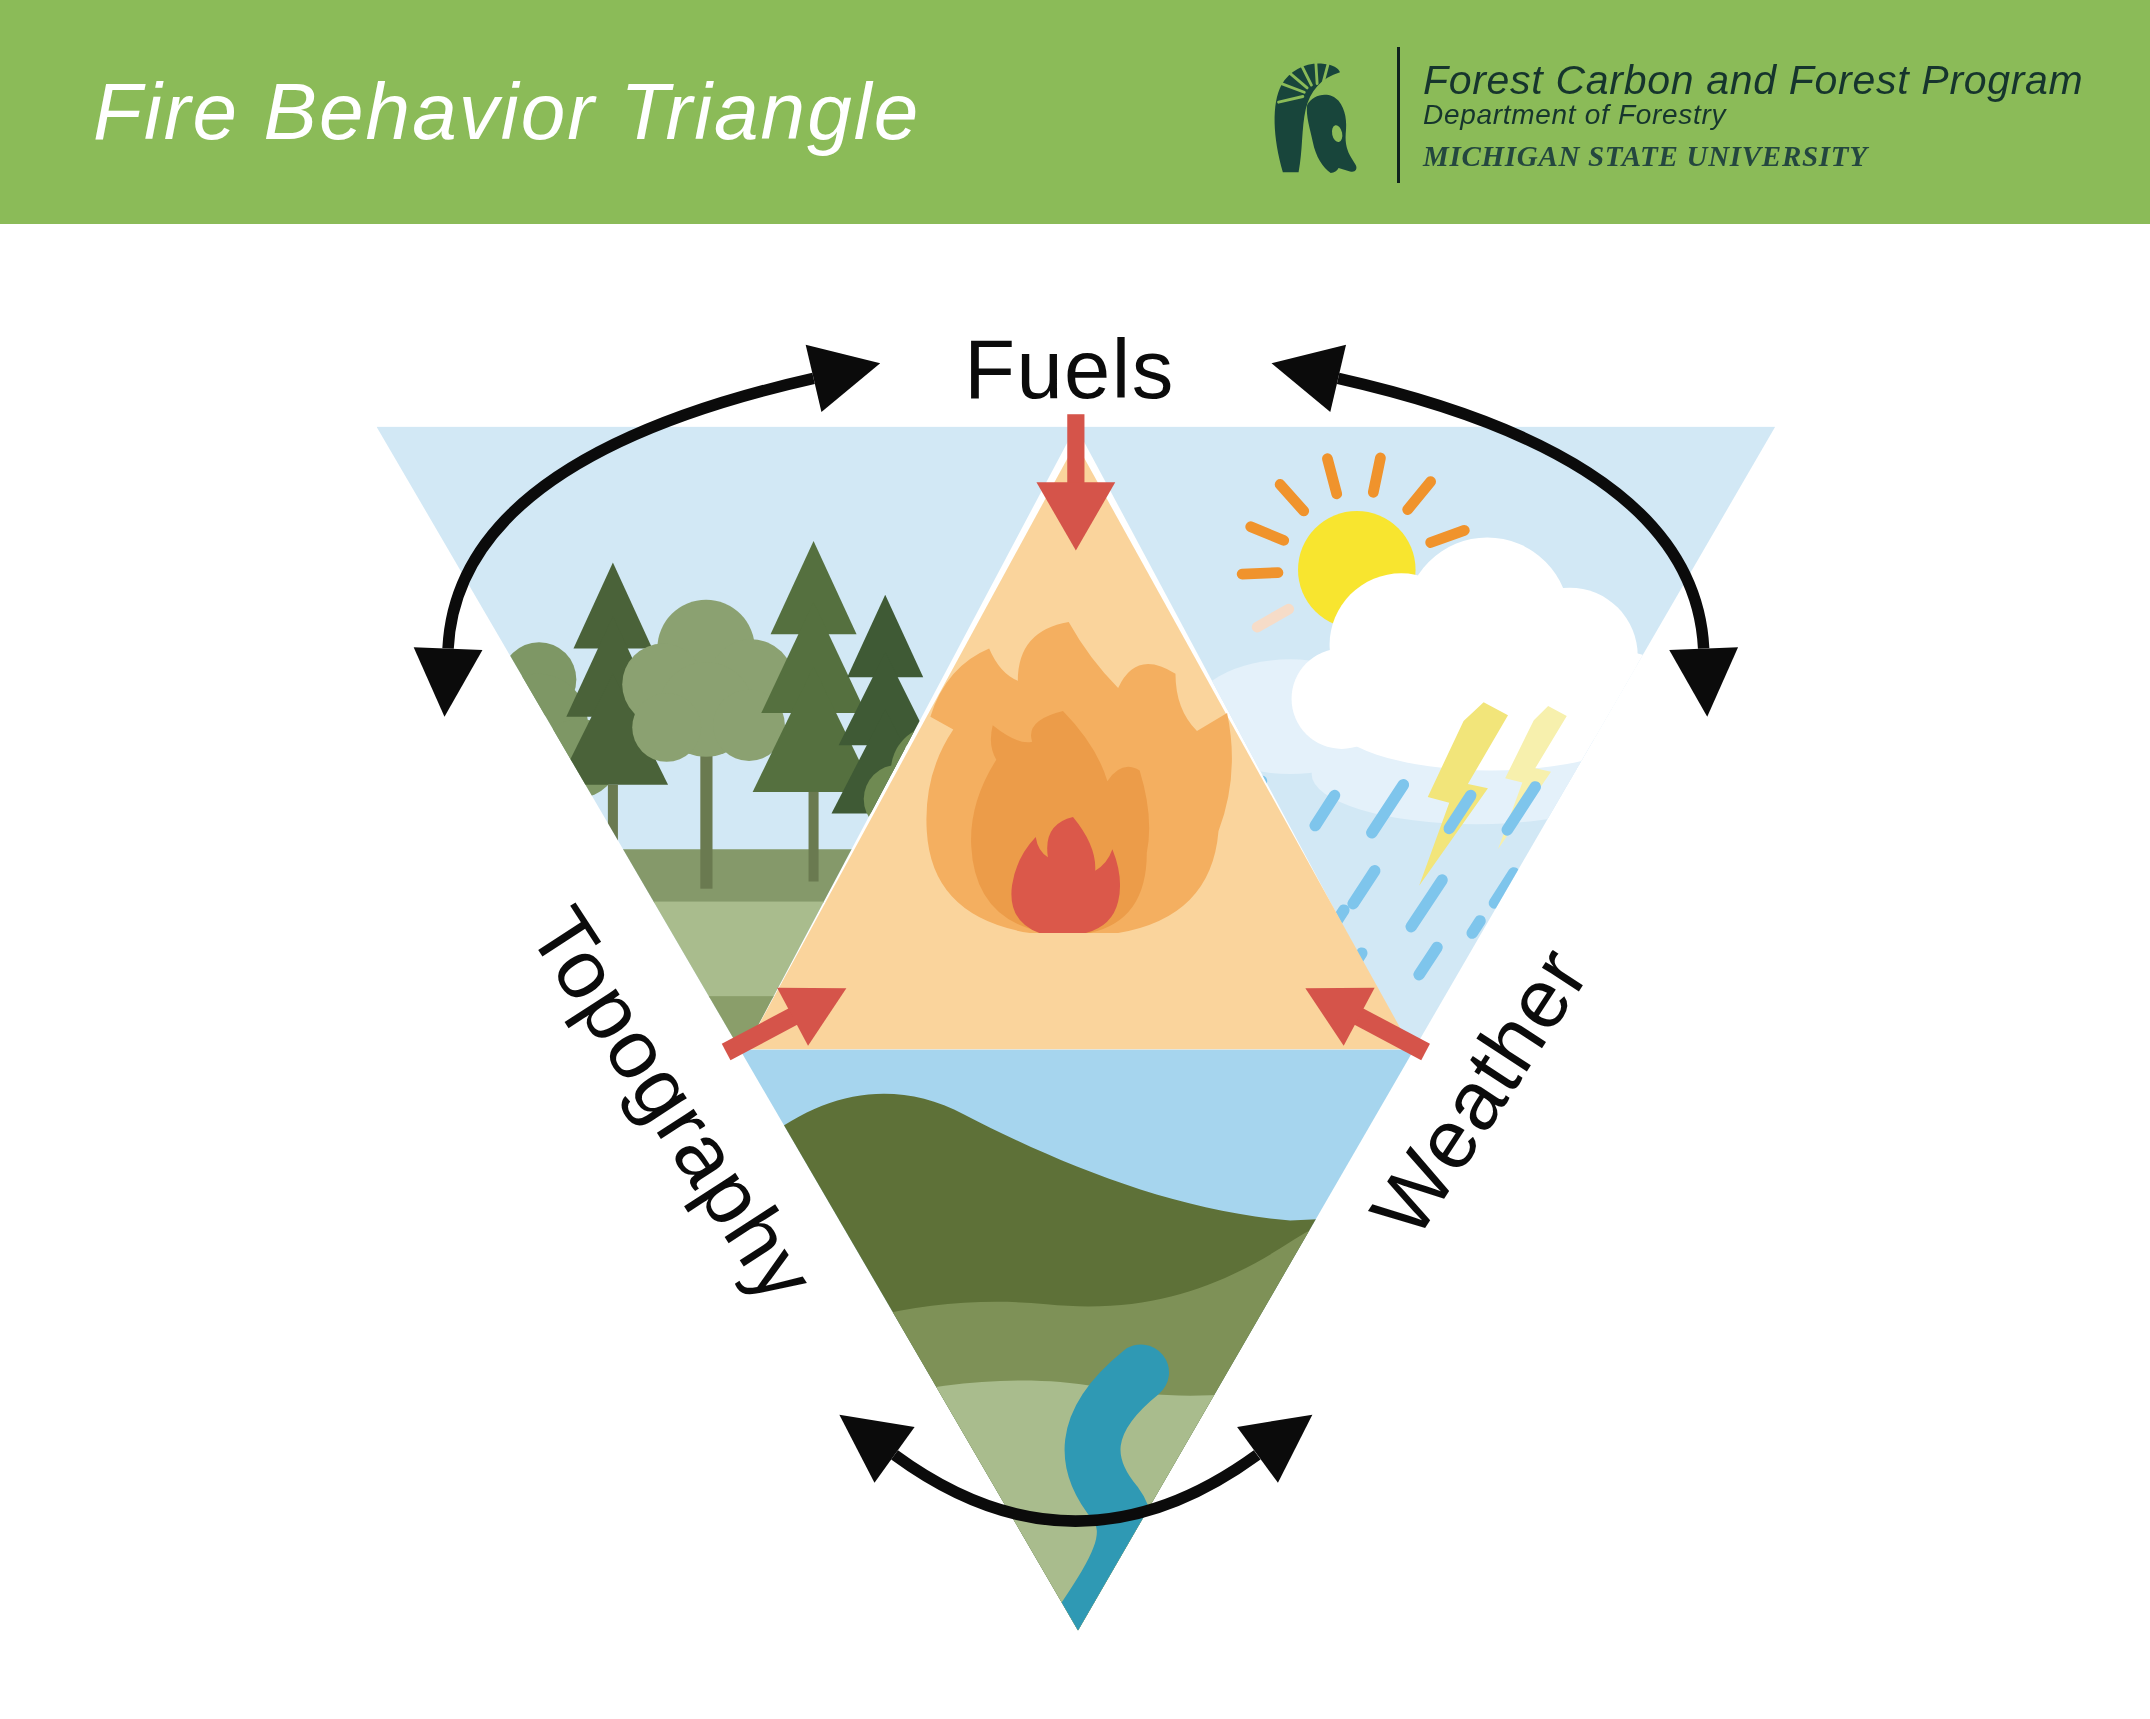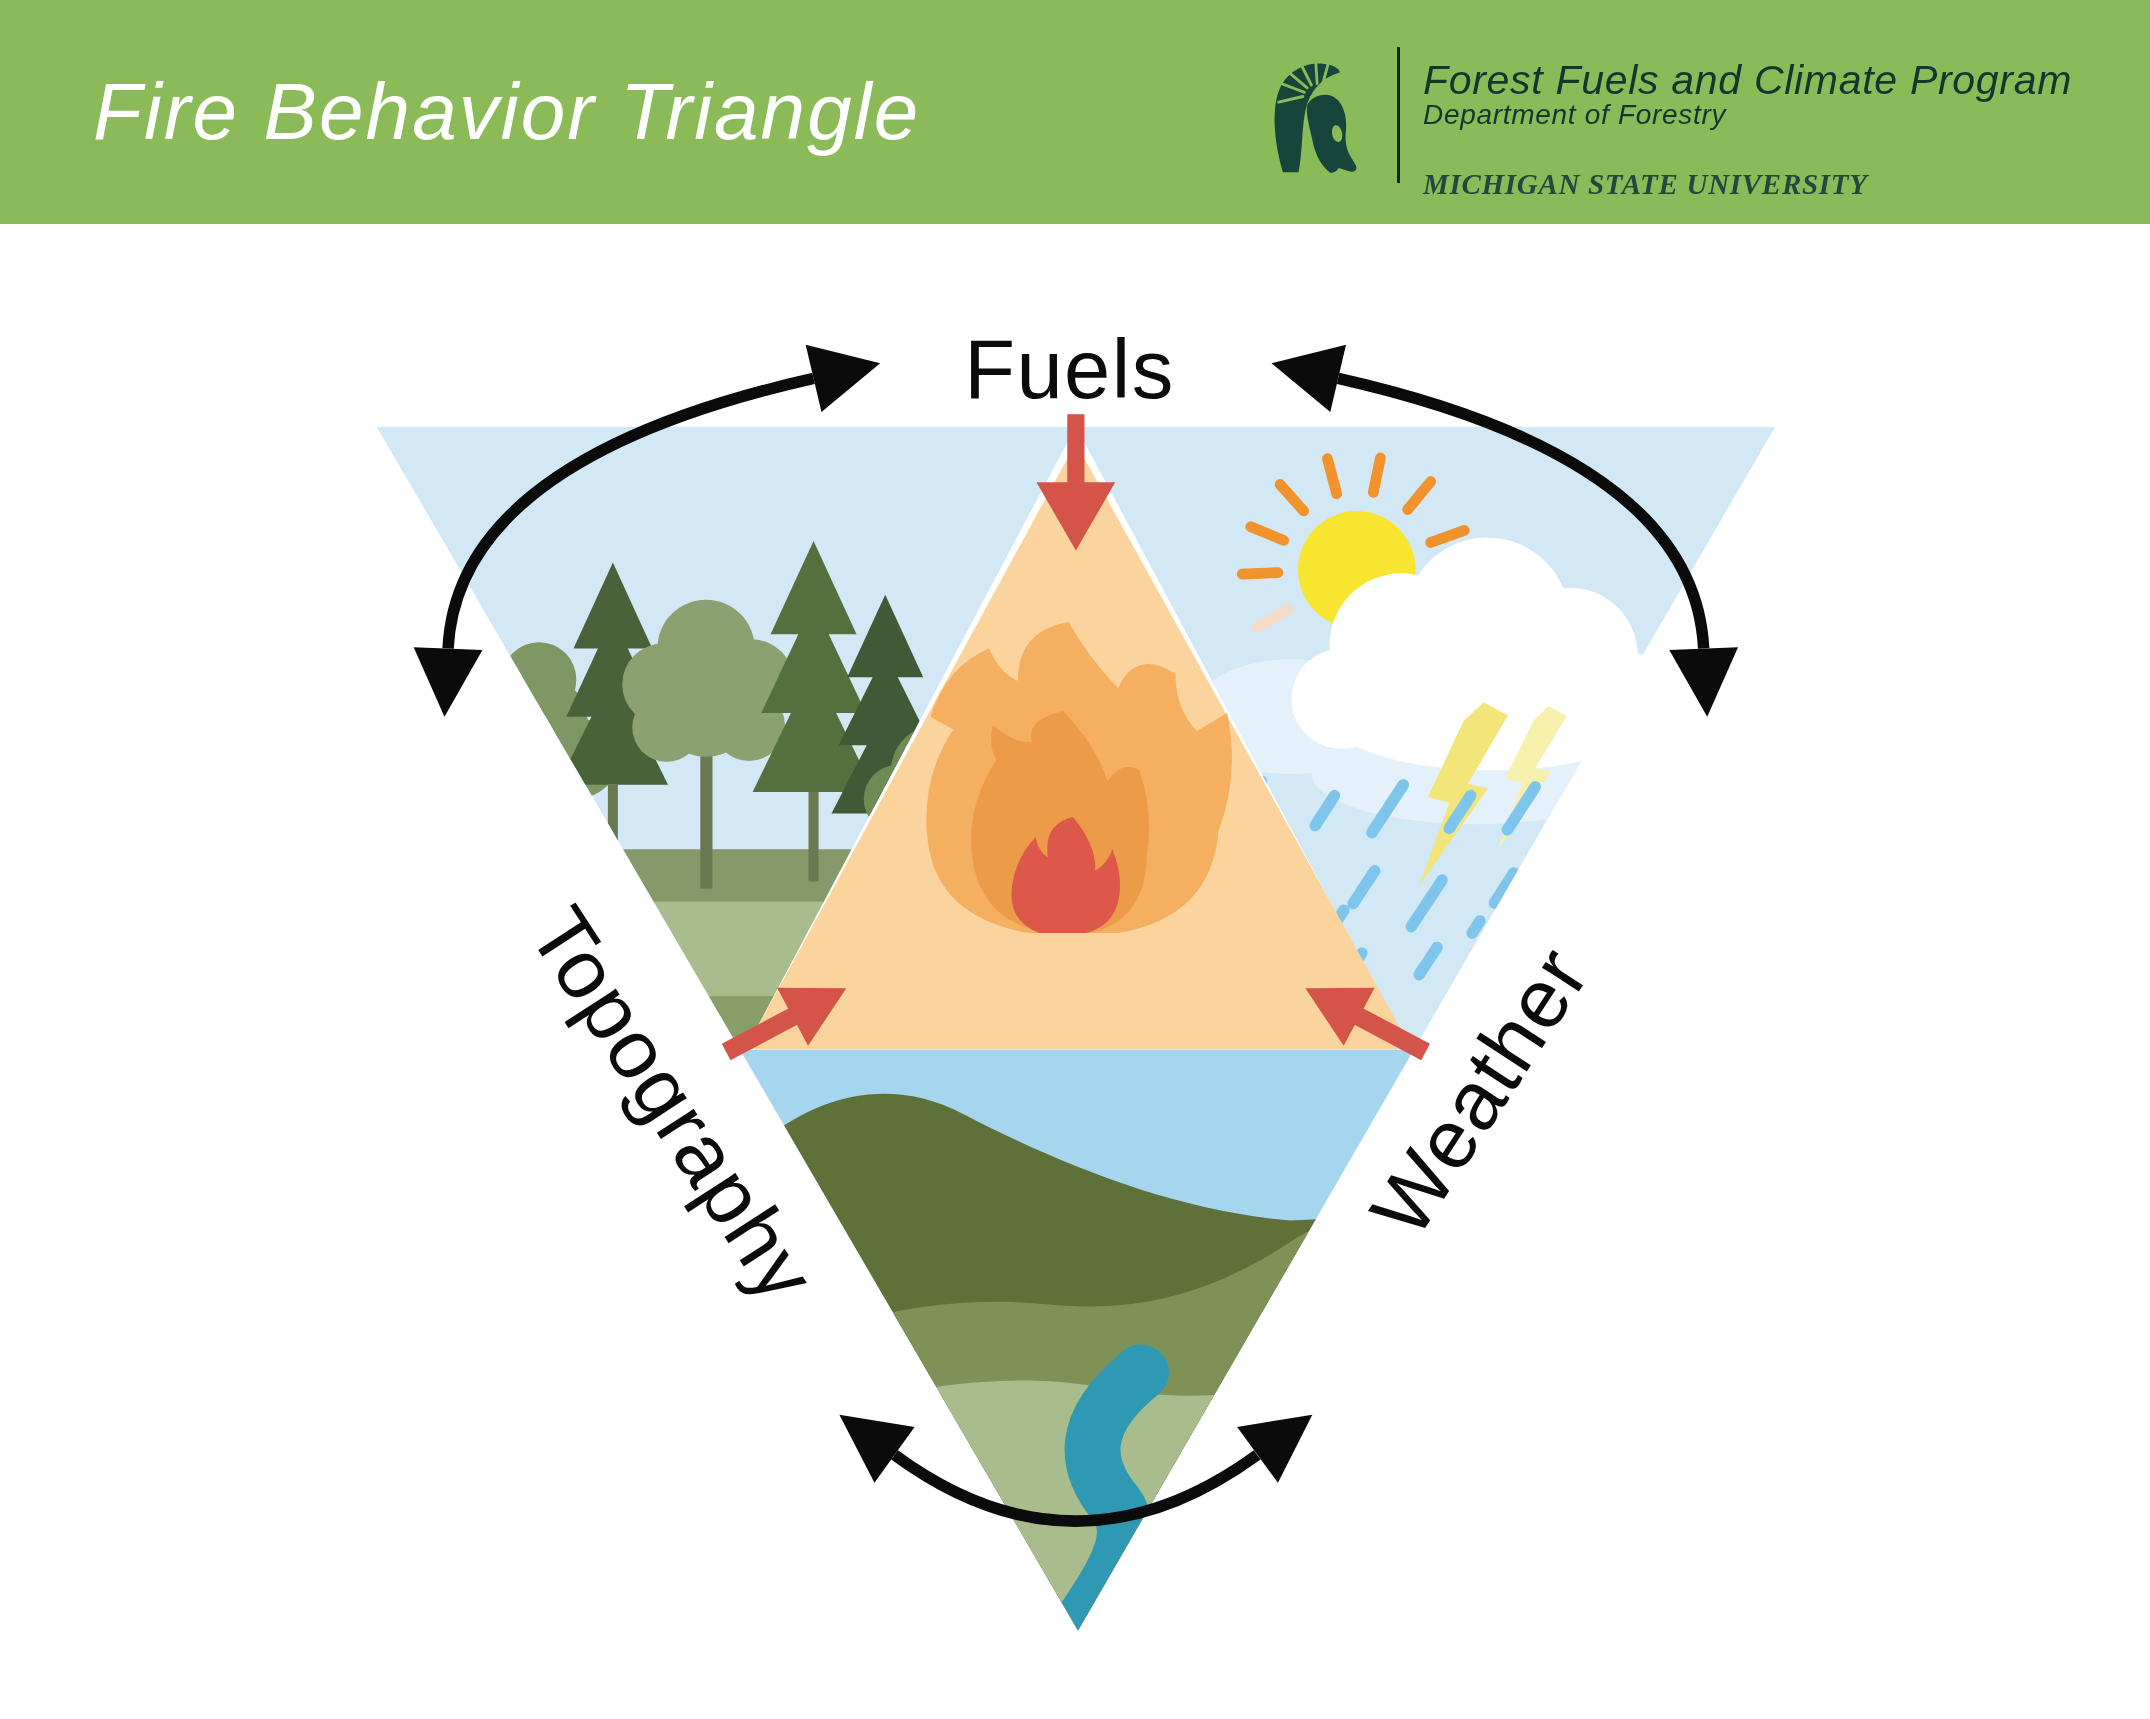--- a/index.html
+++ b/index.html
@@ -16,21 +16,21 @@
   .page-title{
     position:absolute;left:93px;top:72px;margin:0;
     font-size:80px;font-weight:300;letter-spacing:2.1px;color:#ffffff;line-height:1;
   }
   .logo-block{position:absolute;left:0;top:0;width:2151px;height:224px;}
   .helmet-svg{position:absolute;left:1270px;top:59px;width:100px;height:115px;}
   .logo-divider{position:absolute;left:1397px;top:47px;width:2.9px;height:136px;background:#10231d;}
   .org-line1{position:absolute;left:1423px;top:57px;font-size:41px;font-weight:300;color:#16352d;letter-spacing:0.7px;white-space:nowrap;}
   .org-line2{position:absolute;left:1423px;top:99px;font-size:28px;font-weight:300;color:#16352d;letter-spacing:0.7px;white-space:nowrap;}
   .org-line3{position:absolute;left:1423px;top:140px;font-family:"Liberation Serif",serif;font-weight:bold;
-             font-size:29px;color:#24473F;letter-spacing:0.7px;white-space:nowrap;margin-top:28px;}
+             font-size:29px;color:#24473F;letter-spacing:0.7px;white-space:nowrap;}
   
   .diagram-svg{position:absolute;left:0;top:0;width:2151px;height:1720px;}
   .diagram-svg text{font-family:"Liberation Sans", sans-serif;fill:#0b0b0b;}
   .vertex-label{font-size:116px;letter-spacing:2px;}
 </style>
 </head>
 <body>
 
 <div class="page">
 
@@ -47,21 +47,21 @@
           <line x1="46" y1="52" x2="12" y2="60"></line>
           <line x1="48" y1="46" x2="16" y2="34"></line>
           <line x1="52" y1="40" x2="26" y2="18"></line>
           <line x1="58" y1="36" x2="44" y2="8"></line>
           <line x1="66" y1="34" x2="64" y2="2"></line>
           <line x1="74" y1="34" x2="82" y2="4"></line>
         </g>
         <ellipse cx="94" cy="104" rx="7" ry="12" fill="#8BBB58" transform="rotate(-12 94 104)"></ellipse>
       </svg>
       <div class="logo-divider"></div>
-      <div class="org-line1">Forest Fuels and Climate Program</div>
+      <div class="org-line1">Forest Carbon and Forest Program</div>
       <div class="org-line2">Department of Forestry</div>
       <div class="org-line3">MICHIGAN STATE UNIVERSITY</div>
     </div>
   </div>
 
   <svg class="diagram-svg" viewBox="0 0 3001 2400">
     <defs>
       <clipPath id="clipLeft">
           <polygon points="525,595 1501,595 1040,1464 1032,1464"></polygon>
         </clipPath>

